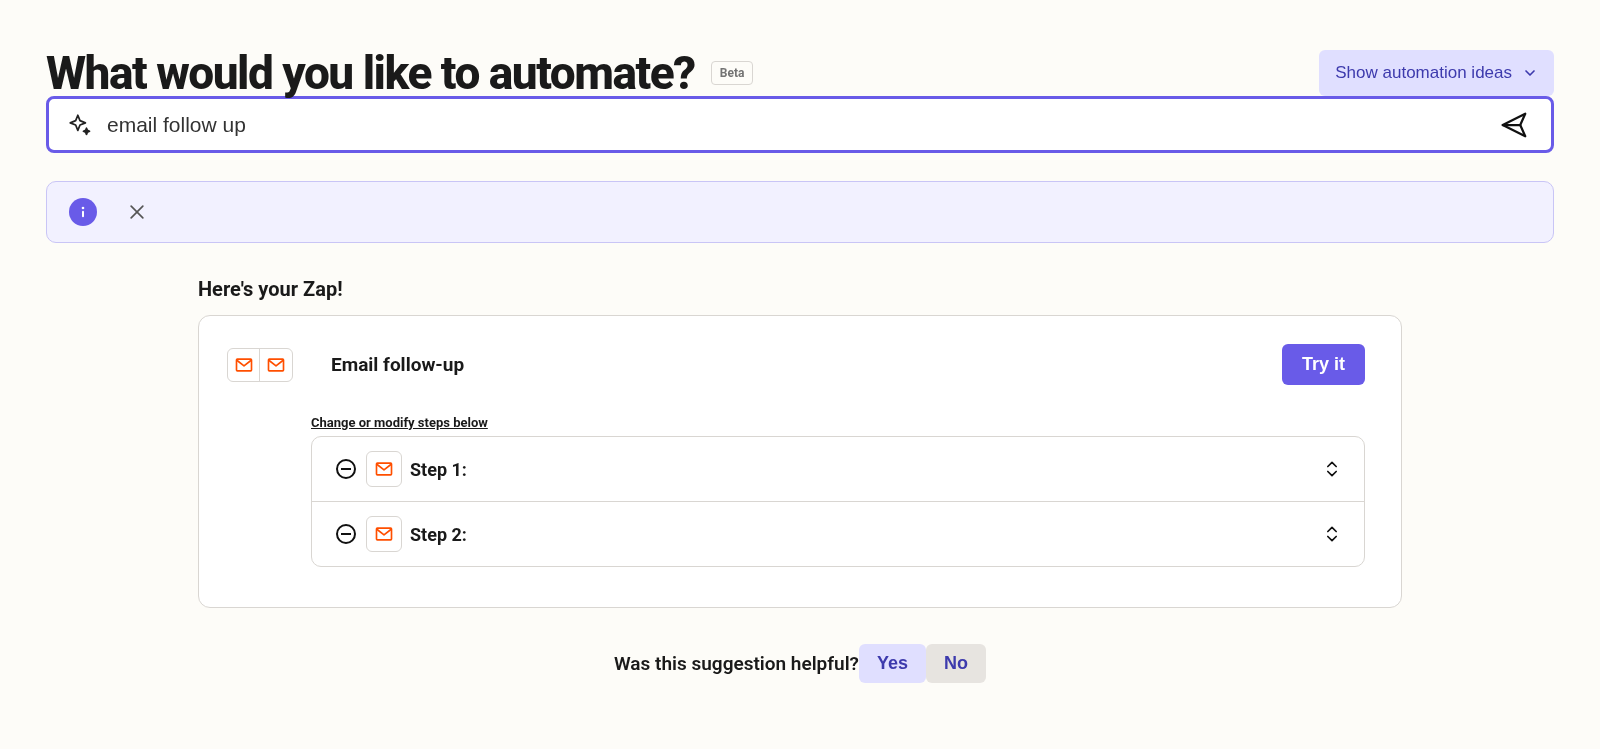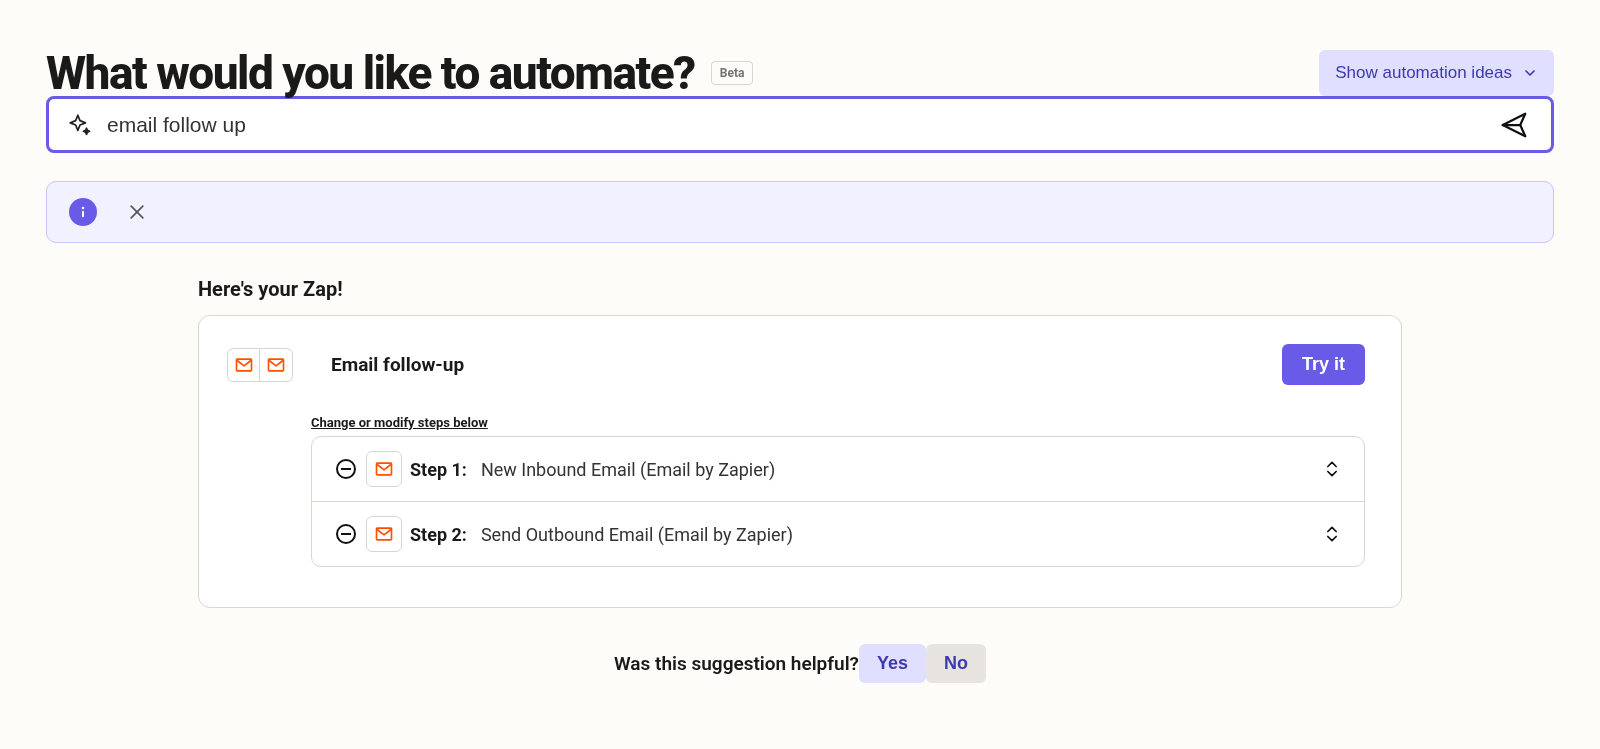--- a/index.html
+++ b/index.html
@@ -274,21 +274,20 @@
                   <line x1="7" y1="12" x2="17" y2="12"></line>
                 </svg>
             </span>
             <span class="mail-single">
               <svg width="20" height="20" viewBox="0 0 24 24" fill="none" stroke="#ff4f00" stroke-width="2" stroke-linejoin="round">
                   <rect x="3" y="5" width="18" height="14" rx="1"></rect>
                   <polyline points="3 6 12 13 21 6"></polyline>
                 </svg>
             </span>
             <span class="step-label">Step 1:</span>
-            <span class="step-desc">New Inbound Email (Email by Zapier)</span>
             <span class="spacer"></span>
             <span class="sort-icon">
               <svg width="20" height="20" viewBox="0 0 24 24" fill="none" stroke="#111" stroke-width="2" stroke-linecap="round" stroke-linejoin="round">
                   <polyline points="7 9 12 4 17 9"></polyline>
                   <polyline points="7 15 12 20 17 15"></polyline>
                 </svg>
             </span>
           </div>
 
           <div class="step-row">
@@ -298,21 +297,20 @@
                   <line x1="7" y1="12" x2="17" y2="12"></line>
                 </svg>
             </span>
             <span class="mail-single">
               <svg width="20" height="20" viewBox="0 0 24 24" fill="none" stroke="#ff4f00" stroke-width="2" stroke-linejoin="round">
                   <rect x="3" y="5" width="18" height="14" rx="1"></rect>
                   <polyline points="3 6 12 13 21 6"></polyline>
                 </svg>
             </span>
             <span class="step-label">Step 2:</span>
-            <span class="step-desc">Send Outbound Email (Email by Zapier)</span>
             <span class="spacer"></span>
             <span class="sort-icon">
               <svg width="20" height="20" viewBox="0 0 24 24" fill="none" stroke="#111" stroke-width="2" stroke-linecap="round" stroke-linejoin="round">
                   <polyline points="7 9 12 4 17 9"></polyline>
                   <polyline points="7 15 12 20 17 15"></polyline>
                 </svg>
             </span>
           </div>
 
         </div>

